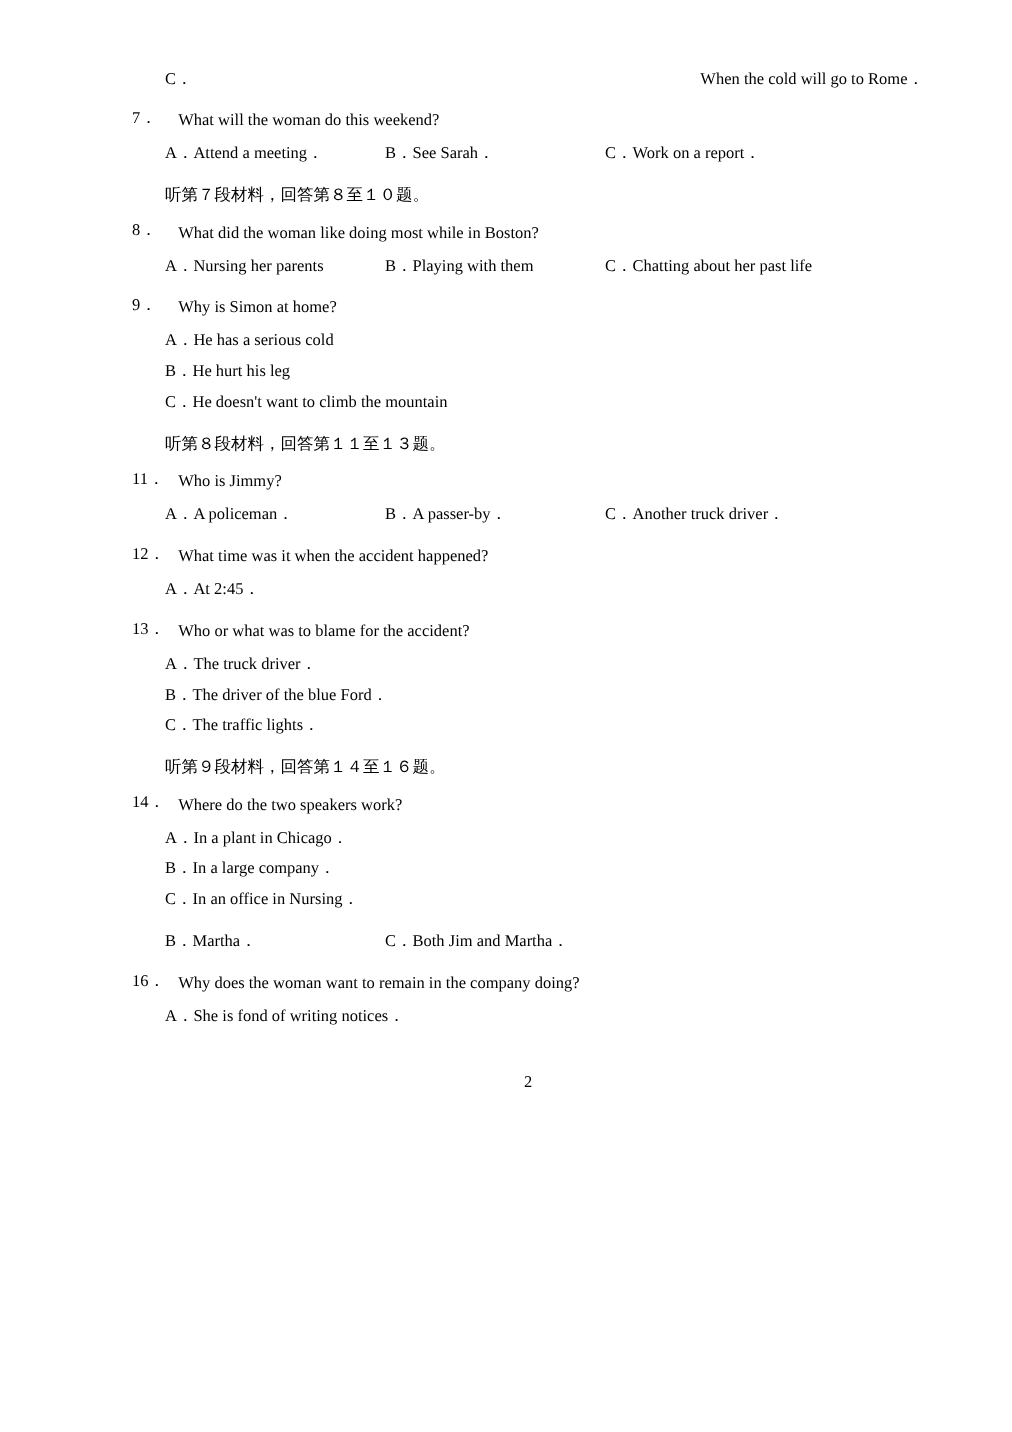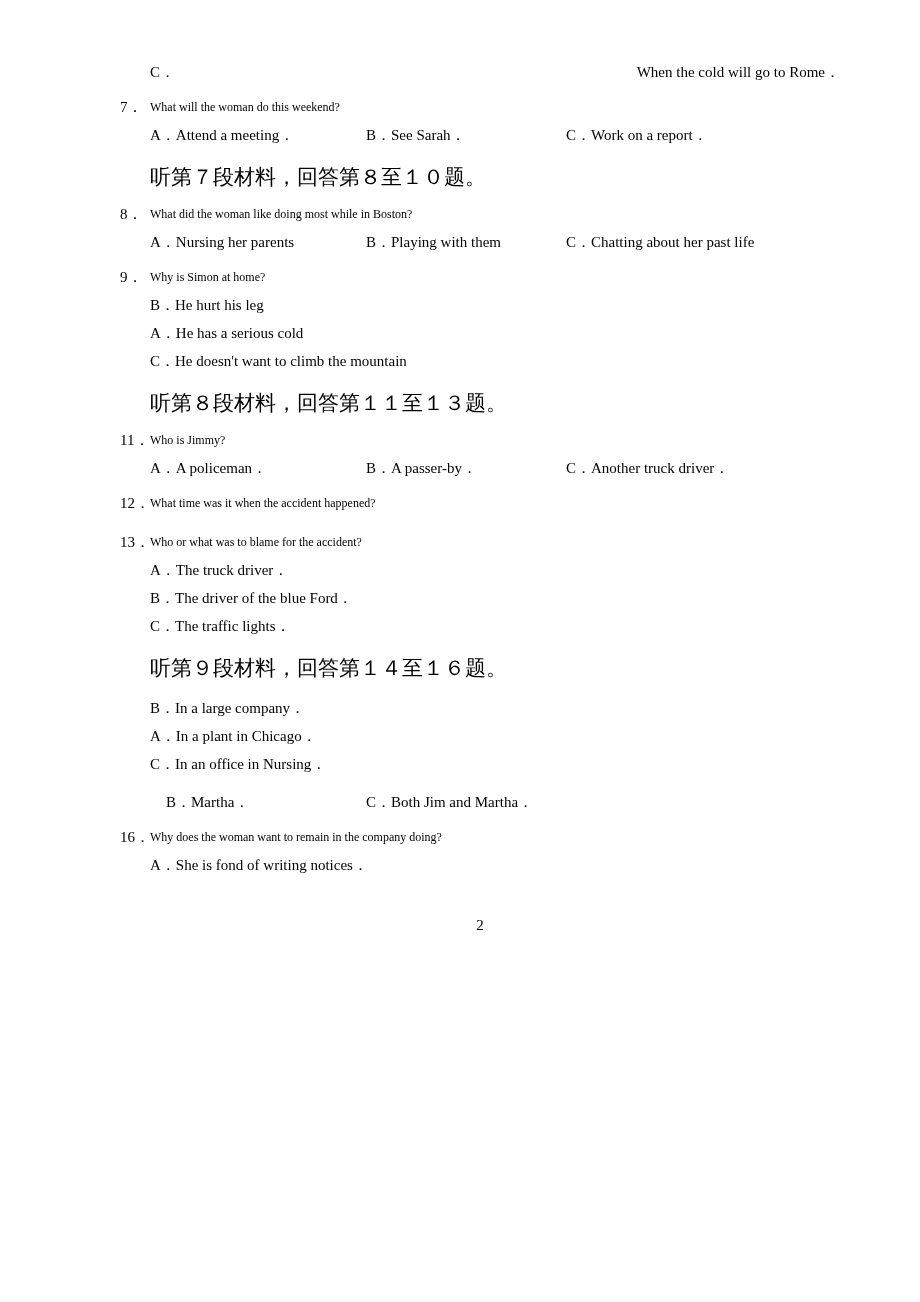--- a/index.html
+++ b/index.html
@@ -23,55 +23,55 @@
       display: flex;
       align-items: flex-start;
       margin-bottom: 6px;
     }
     .question-number {
       min-width: 30px;
       font-size: 15px;
     }
     .question-text {
       flex: 1;
-      font-size: 12px;
+      font-size: 15px;
       line-height: 1.6;
+      margin-left: 12px;
     }
     .options-row {
       display: flex;
       align-items: flex-start;
       padding-left: 30px;
       margin-bottom: 4px;
       gap: 0;
     }
     .option {
       font-size: 15px;
       line-height: 1.6;
     }
     .option-a {
       min-width: 200px;
     }
     .option-b {
       min-width: 200px;
-      margin-left: 16px;
     }
     .option-c {
       flex: 1;
     }
     .sub-option {
       padding-left: 30px;
       margin-bottom: 4px;
       font-size: 15px;
       line-height: 1.6;
     }
     .section-note {
       padding-left: 30px;
       margin-bottom: 10px;
       margin-top: 6px;
-      font-size: 21px;
+      font-size: 15px;
       line-height: 1.6;
       font-family: "SimSun", serif;
     }
     .page-number {
       text-align: center;
       margin-top: 40px;
       font-size: 15px;
     }
   </style>
 </head>
@@ -110,22 +110,22 @@
       <span class="option option-b">B．Playing with them</span>
       <span class="option option-c">C．Chatting about her past life</span>
     </div>
   </div>
 
   <div class="question-block">
     <div class="question-line">
       <span class="question-number">9．</span>
       <span class="question-text">Why is Simon at home?</span>
     </div>
+    <div class="sub-option">A．He has a serious cold</div>
     <div class="sub-option">B．He hurt his leg</div>
-    <div class="sub-option">A．He has a serious cold</div>
     <div class="sub-option">C．He doesn't want to climb the mountain</div>
   </div>
 
 
   <div class="section-note">听第８段材料，回答第１１至１３题。</div>
 
   <div class="question-block">
     <div class="question-line">
       <span class="question-number">11．</span>
       <span class="question-text">Who is Jimmy?</span>
@@ -136,38 +136,43 @@
       <span class="option option-c">C．Another truck driver．</span>
     </div>
   </div>
 
   <div class="question-block">
     <div class="question-line">
       <span class="question-number">12．</span>
       <span class="question-text">What time was it when the accident happened?</span>
     </div>
     <div class="options-row">
+      <span class="option option-a">A．At 2:45．</span>
     </div>
   </div>
 
   <div class="question-block">
     <div class="question-line">
       <span class="question-number">13．</span>
       <span class="question-text">Who or what was to blame for the accident?</span>
     </div>
     <div class="sub-option">A．The truck driver．</div>
     <div class="sub-option">B．The driver of the blue Ford．</div>
     <div class="sub-option">C．The traffic lights．</div>
   </div>
 
   <div class="section-note">听第９段材料，回答第１４至１６题。</div>
 
   <div class="question-block">
+    <div class="question-line">
+      <span class="question-number">14．</span>
+      <span class="question-text">Where do the two speakers work?</span>
+    </div>
+    <div class="sub-option">A．In a plant in Chicago．</div>
     <div class="sub-option">B．In a large company．</div>
-    <div class="sub-option">A．In a plant in Chicago．</div>
     <div class="sub-option">C．In an office in Nursing．</div>
   </div>
 
   <div class="question-block">
     <div class="options-row">
       <span class="option option-b">B．Martha．</span>
       <span class="option option-c">C．Both Jim and Martha．</span>
     </div>
   </div>
 

